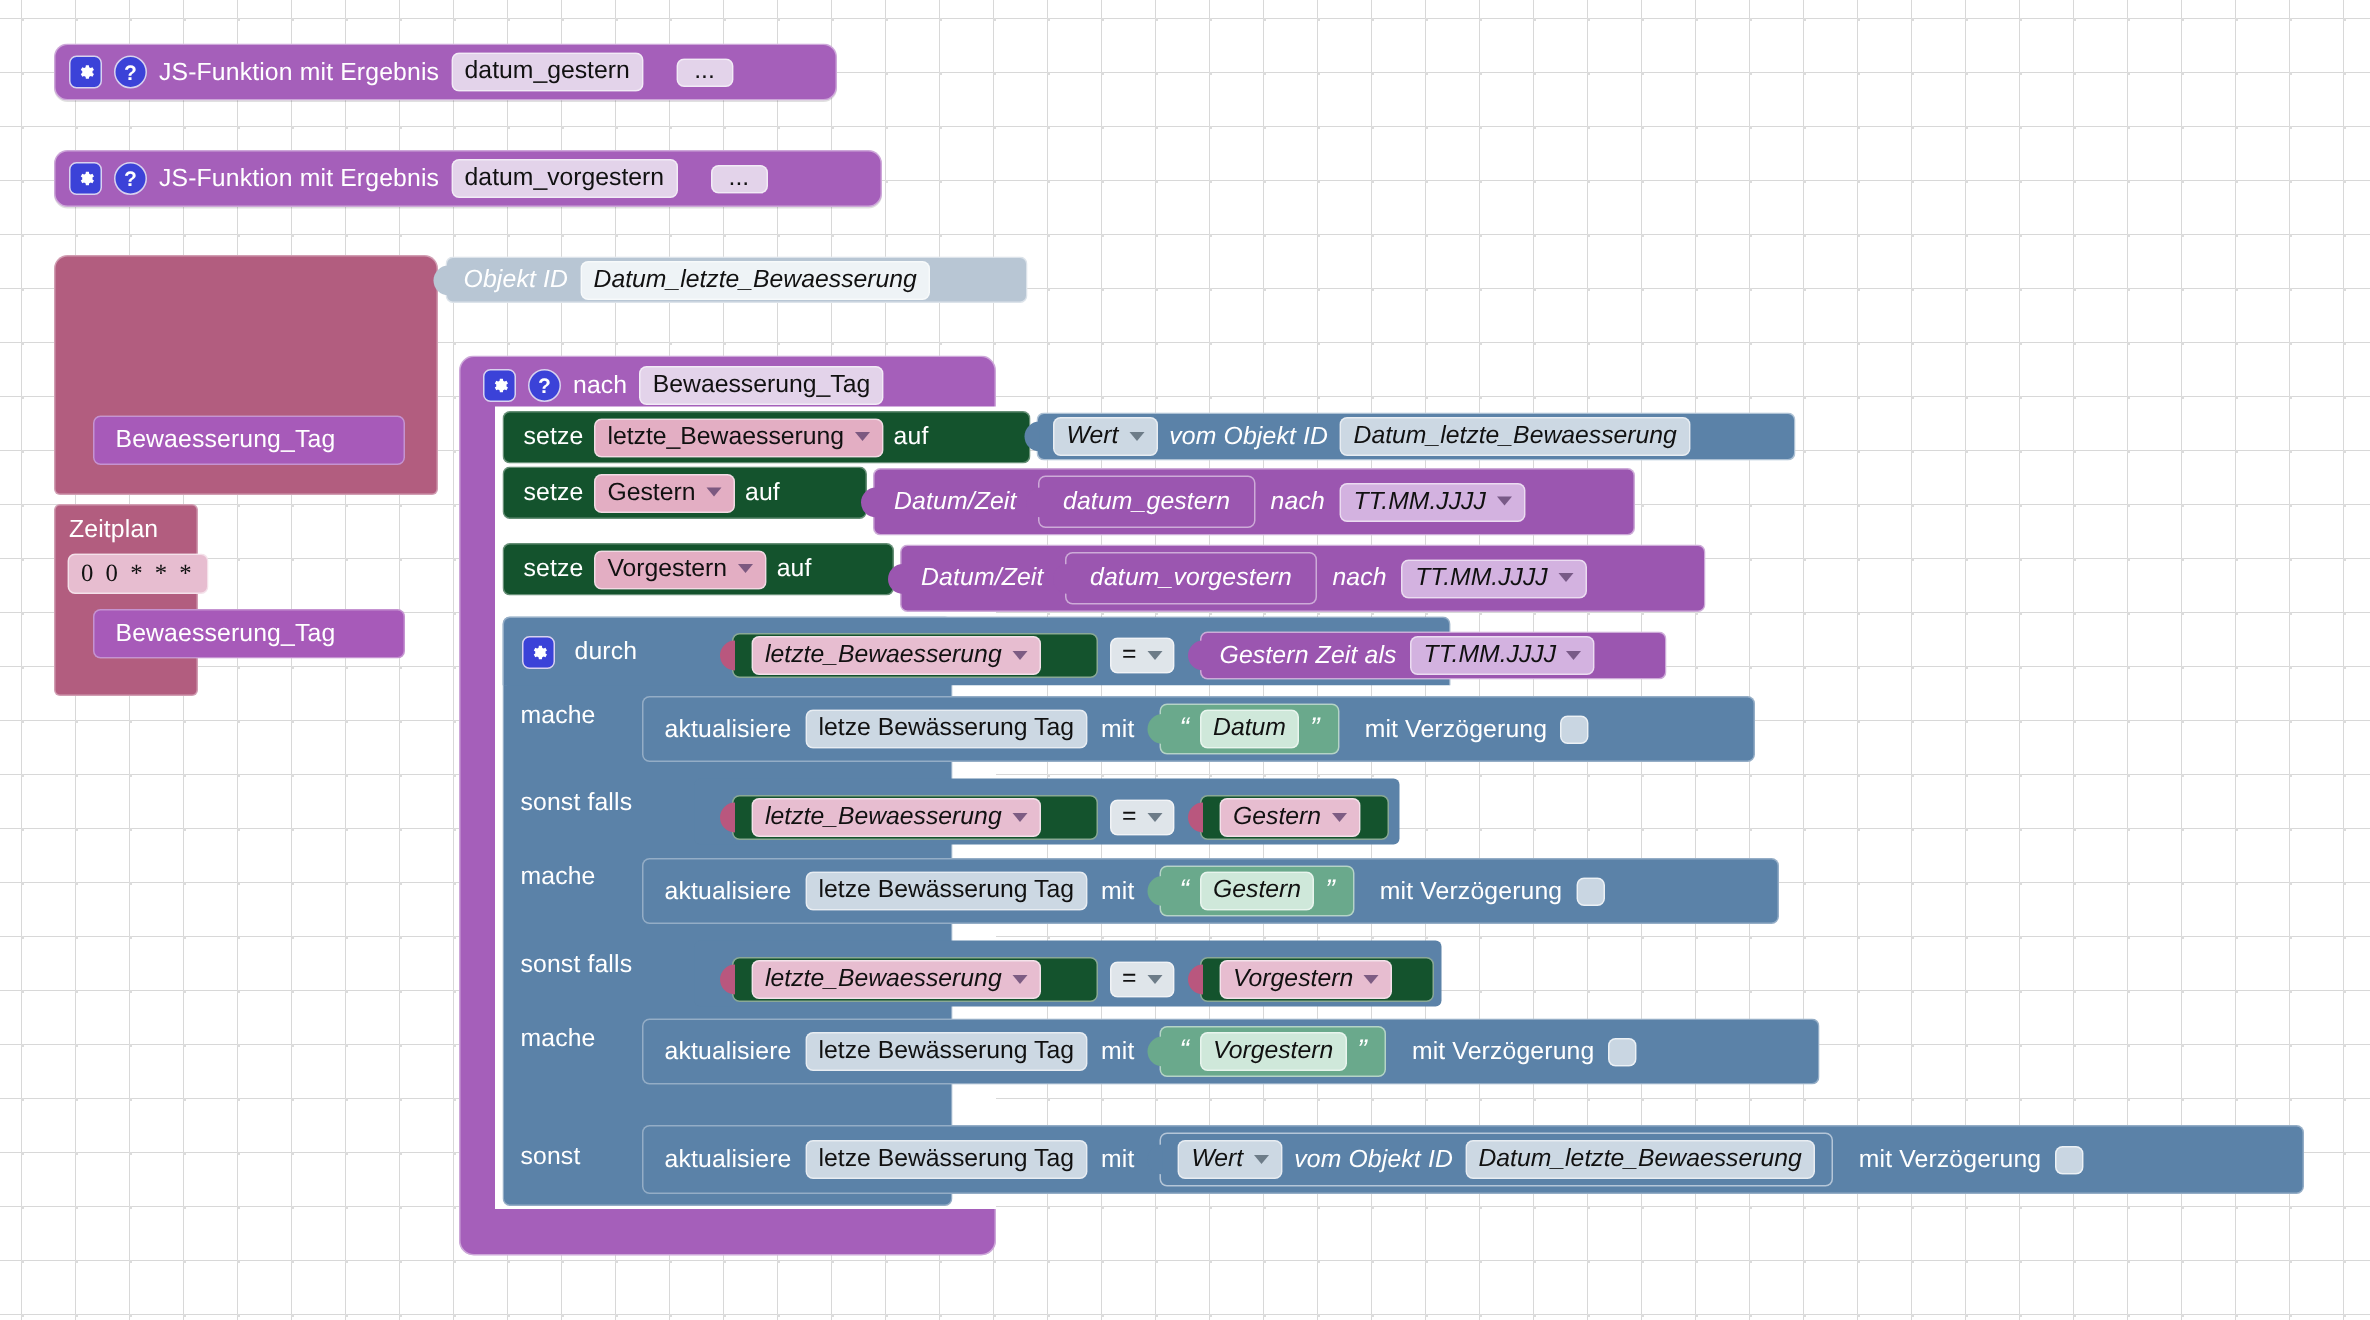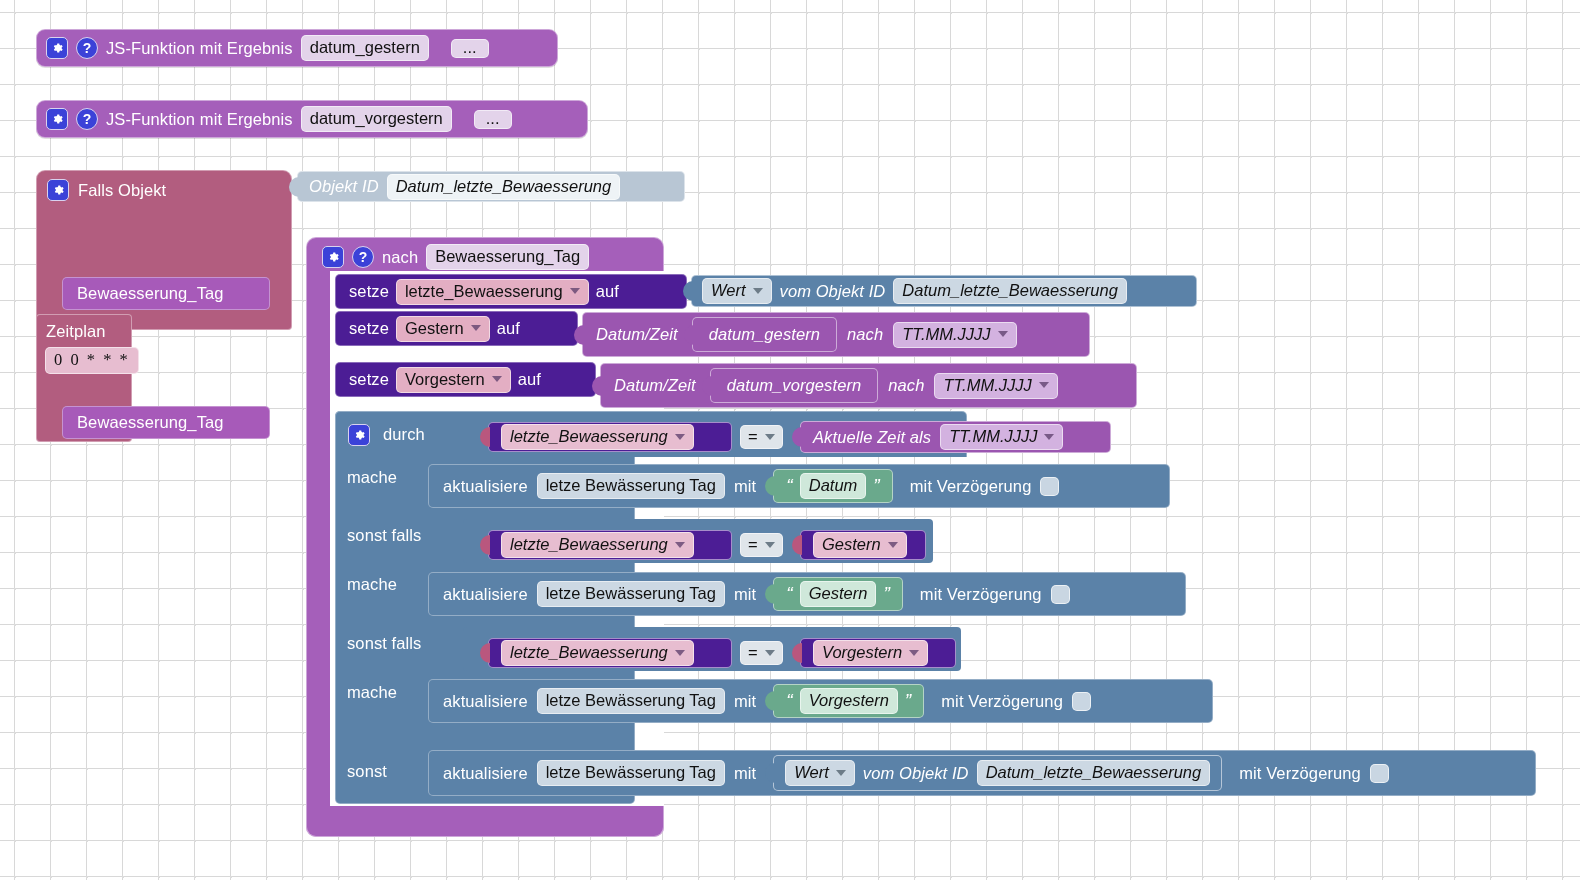--- a/index.html
+++ b/index.html
@@ -37,21 +37,21 @@
     background-size:36px 36px;
     background-position:14px 12px;
   }
 
   .blk { position:absolute; }
   .row { display:flex; align-items:center; }
 
   
   .b-purple   { background:#a55fba; }
   .b-purple-d { background:#9b56b0; }
-  .b-rose     { background:#4c1d95; }
+  .b-rose     { background:#14532d; }
   .b-rose2    { background:#b25d7f; }
   .b-blue     { background:#5b82a8; }
   .b-blueg    { background:#b8c6d4; }
   .b-green    { background:#6aa98c; }
   .b-mag      { background:#a75ab9; }
 
   .label { color:#ffffff; font-size:16.5px; white-space:nowrap; letter-spacing:.1px;}
 
   
   .field {
@@ -121,45 +121,37 @@
         </svg>
     </span>
     <span class="icn circle">?</span>
     <span class="label">JS-Funktion mit Ergebnis</span>
     <span class="field">datum_vorgestern</span>
     <span class="field" style="margin-left:14px; padding:2px 11px 5px; line-height:10px;">...</span>
   </div>
 </div>
 
 <div class="blk b-rose2" style="left:36px; top:170px; width:256px; height:160px; border-radius:9px 9px 4px 4px; border:1px solid rgba(255,255,255,.4);">
-  <div class="row" style="padding:8px 0 0 10px; gap:9px;">
-    <span class="icn">
-      <svg width="12" height="12" viewBox="0 0 24 24" fill="#fff">
-          <path d="M12 8a4 4 0 100 8 4 4 0 000-8zm9.4 4a7.4 7.4 0 00-.1-1.2l2-1.6-2-3.4-2.4 1a7.6 7.6 0 00-2-1.2L16.5 3h-4l-.4 2.6c-.7.3-1.4.7-2 1.2l-2.4-1-2 3.4 2 1.6a7.4 7.4 0 000 2.4l-2 1.6 2 3.4 2.4-1c.6.5 1.3.9 2 1.2l.4 2.6h4l.4-2.6c.7-.3 1.4-.7 2-1.2l2.4 1 2-3.4-2-1.6c.1-.4.1-.8.1-1.2z"></path>
-        </svg>
-    </span>
-    <span class="label">Falls Objekt</span>
-  </div>
 </div>
 
 <div class="blk stmt b-mag" style="left:62px; top:277px; width:208px; height:33px;">
   <div class="row" style="height:100%; padding-left:14px;">
     <span class="label">Bewaesserung_Tag</span>
   </div>
 </div>
 
 <div class="blk val b-blueg" style="left:297px; top:171px; width:388px; height:31px;">
   <div class="plug-l b-blueg" style="background:#b8c6d4;"></div>
   <div class="row" style="height:100%; padding-left:11px; gap:8px;">
     <span class="label">Objekt ID</span>
     <span class="field white">Datum_letzte_Bewaesserung</span>
   </div>
 </div>
 
-<div class="blk b-rose2" style="left:36px; top:314px; width:96px; height:128px; border-radius:4px; border:1px solid rgba(255,255,255,.4);">
+<div class="blk b-rose2" style="left:36px; top:336px; width:96px; height:128px; border-radius:4px; border:1px solid rgba(255,255,255,.4);">
   <div class="row" style="padding:7px 0 0 9px;">
     <span class="label">Zeitplan</span>
   </div>
   <div class="row" style="padding:6px 0 0 8px;">
     <span class="field rose2" style="letter-spacing:2px;font-family:Liberation Serif, serif;">0 0 * * *</span>
   </div>
 </div>
 <div class="blk stmt b-mag" style="left:62px; top:406px; width:208px; height:33px;">
   <div class="row" style="height:100%; padding-left:14px;">
     <span class="label">Bewaesserung_Tag</span>
@@ -282,21 +274,21 @@
 </div>
 <div class="blk" style="left:740px; top:425px; width:44px; height:24px;">
   <span class="field grey" style="padding:1px 7px 2px;">
     <span>=</span>
     <i class="caret g"></i>
   </span>
 </div>
 <div class="blk val b-purple-d" style="left:800px; top:421px; width:311px; height:32px;">
   <div class="plug-l" style="background:#9b56b0;"></div>
   <div class="row" style="height:100%; padding-left:12px; gap:9px;">
-    <span class="label">Aktuelle Zeit als</span>
+    <span class="label">Gestern Zeit als</span>
     <span class="field lav">
       <span>TT.MM.JJJJ</span>
       <i class="caret"></i>
     </span>
   </div>
 </div>
 
 <div class="blk" style="left:347px; top:468px;">
   <span class="label">mache</span>
 </div>

